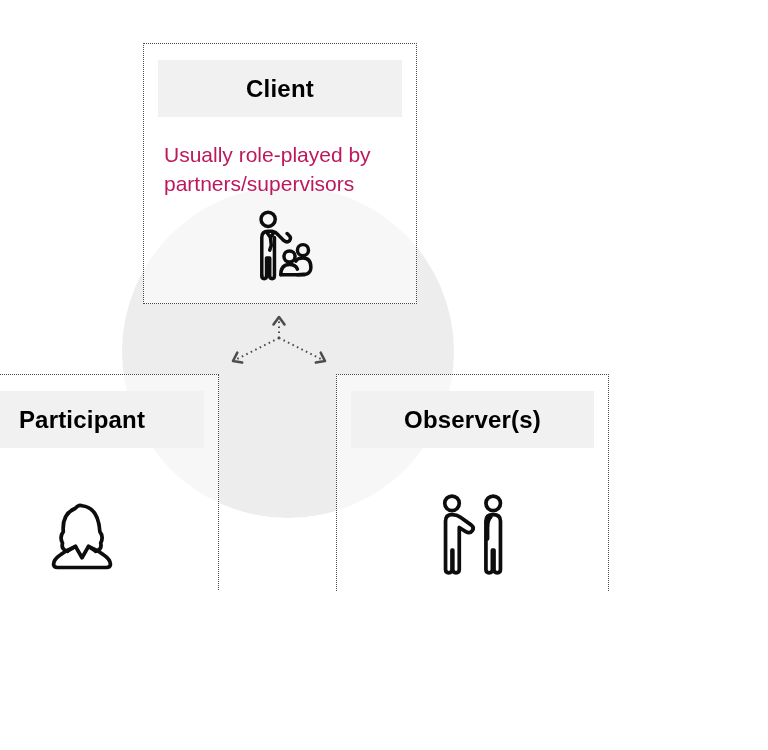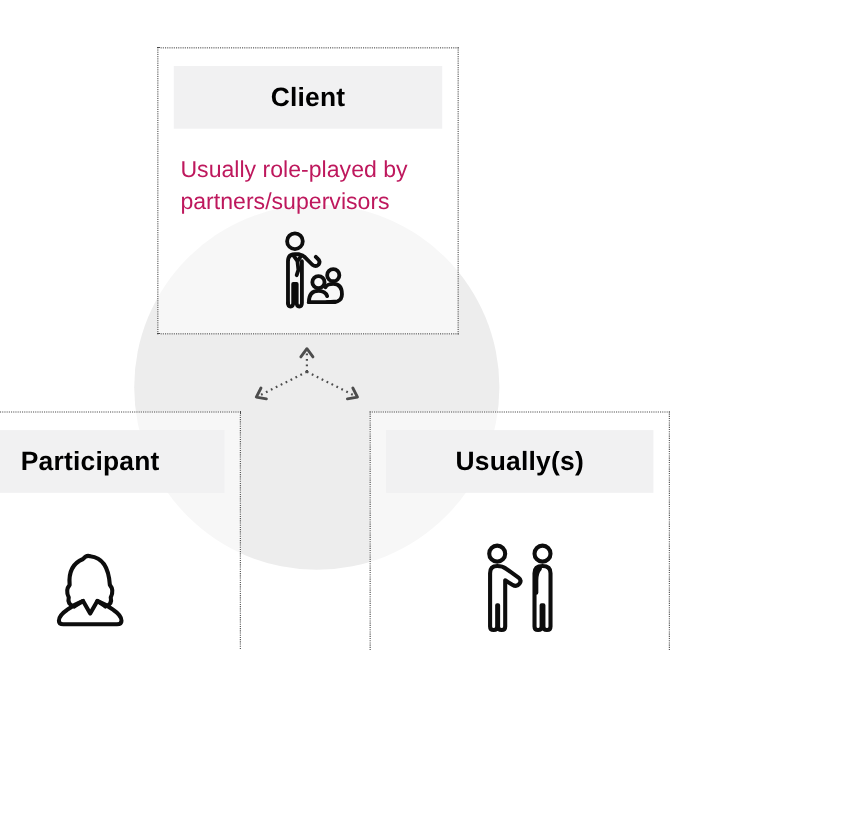--- a/index.html
+++ b/index.html
@@ -114,21 +114,21 @@
       <svg width="78" height="82" viewBox="0 0 96 100" fill="none" stroke="#0d0d0d" stroke-width="4.6" stroke-linecap="round" stroke-linejoin="round">
         <path d="M30,70 Q22,68 24,60 Q20,52 25,46 Q23,24 40,17 Q44,12 48,14 Q68,16 70,46 Q75,52 71,60 Q73,68 65,70"></path>
         <path d="M30,70 L40,64 L48,78 L56,64 L65,70"></path>
         <path d="M40,64 Q30,68 22,74 Q13,80 13,86 Q13,90 18,90 L78,90 Q83,90 83,86 Q83,80 74,74 Q66,68 56,64"></path>
       </svg>
     </span>
   </div>
 
   <div class="role-box" id="box-observer">
     <div class="header">
-      <span class="title">Usually(s)</span>
+      <span class="title">Observer(s)</span>
     </div>
     <span class="role-icon">
       <svg width="78" height="84" viewBox="0 0 96 104" fill="none" stroke="#0d0d0d" stroke-width="4.6" stroke-linecap="round" stroke-linejoin="round">
         <circle cx="22" cy="14" r="9"></circle>
         <path d="M14,96 V36 Q14,28 22,28 Q28,28 32,31 L46,41 Q50,44 47,48 Q44,52 39,49 L31,44 V96 Q31,100 27,100 Q23,100 23,96 V72 H22 V96 Q22,100 18,100 Q14,100 14,96 Z"></path>
         <circle cx="73" cy="14" r="9"></circle>
         <path d="M64,96 V36 Q64,28 73,28 Q82,28 82,36 V96 Q82,100 78,100 Q74,100 74,96 V72 H72 V96 Q72,100 68,100 Q64,100 64,96 Z"></path>
         <path d="M70,31 Q66,35 66,44 V58"></path>
       </svg>
     </span>

